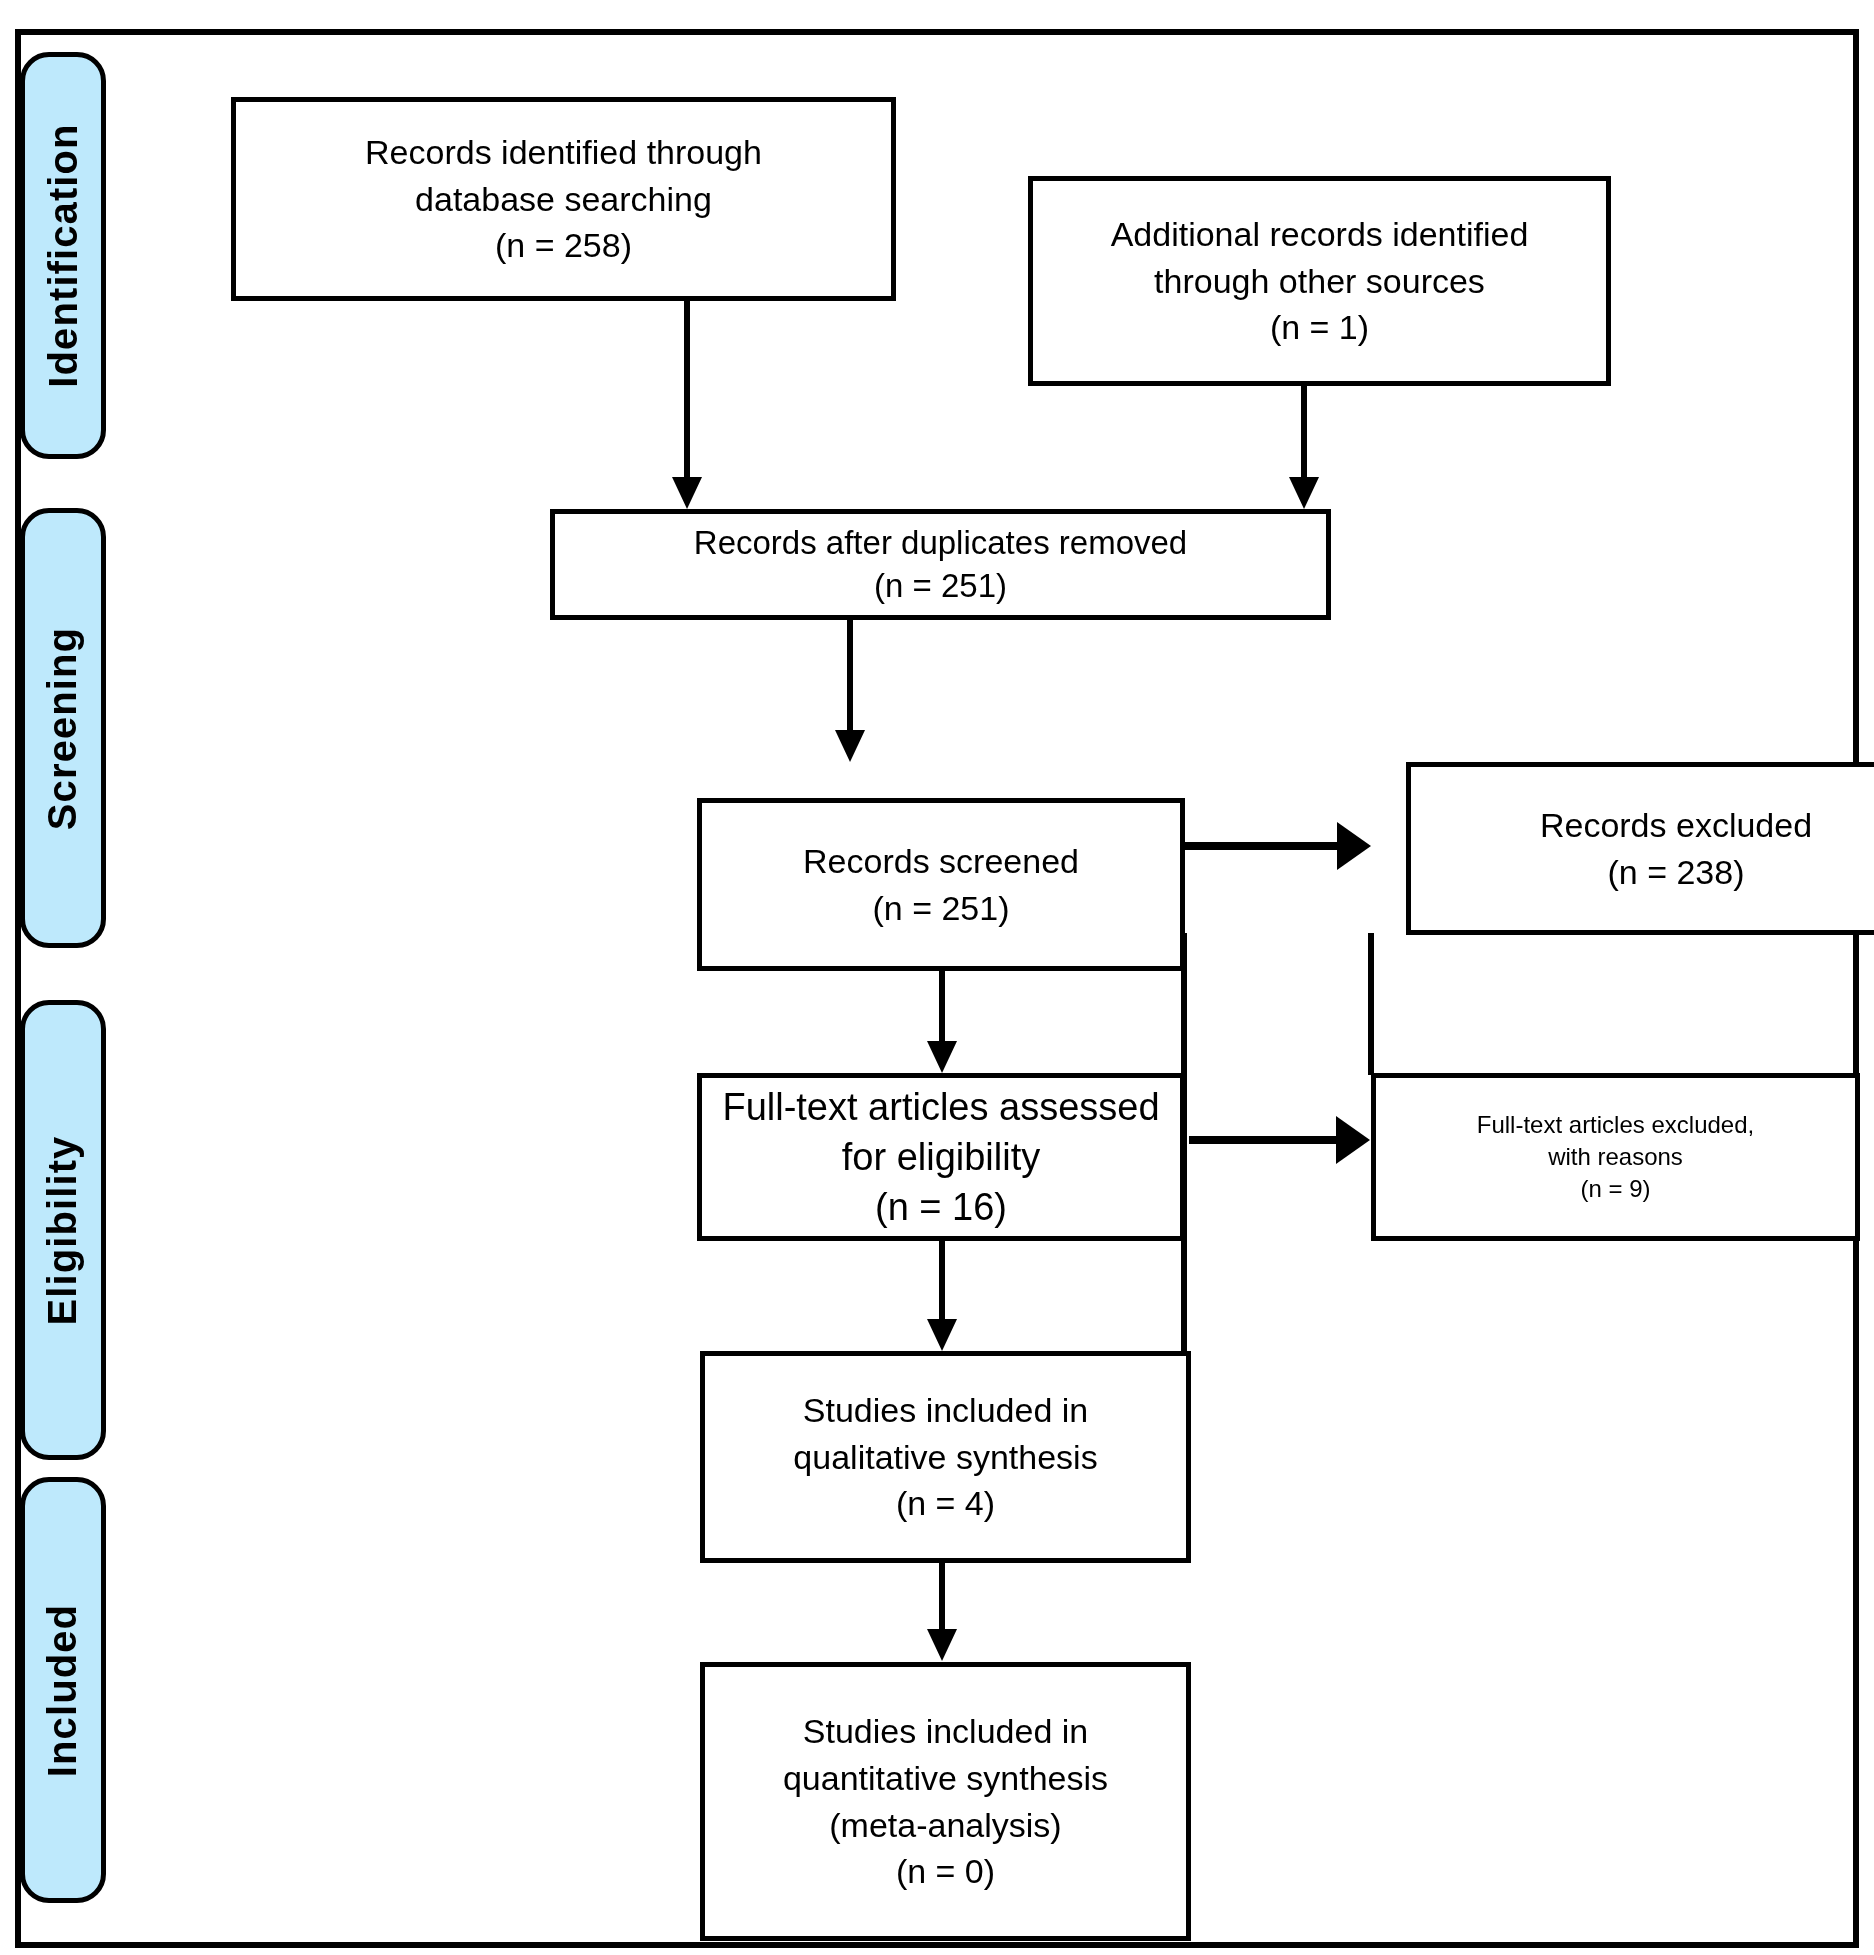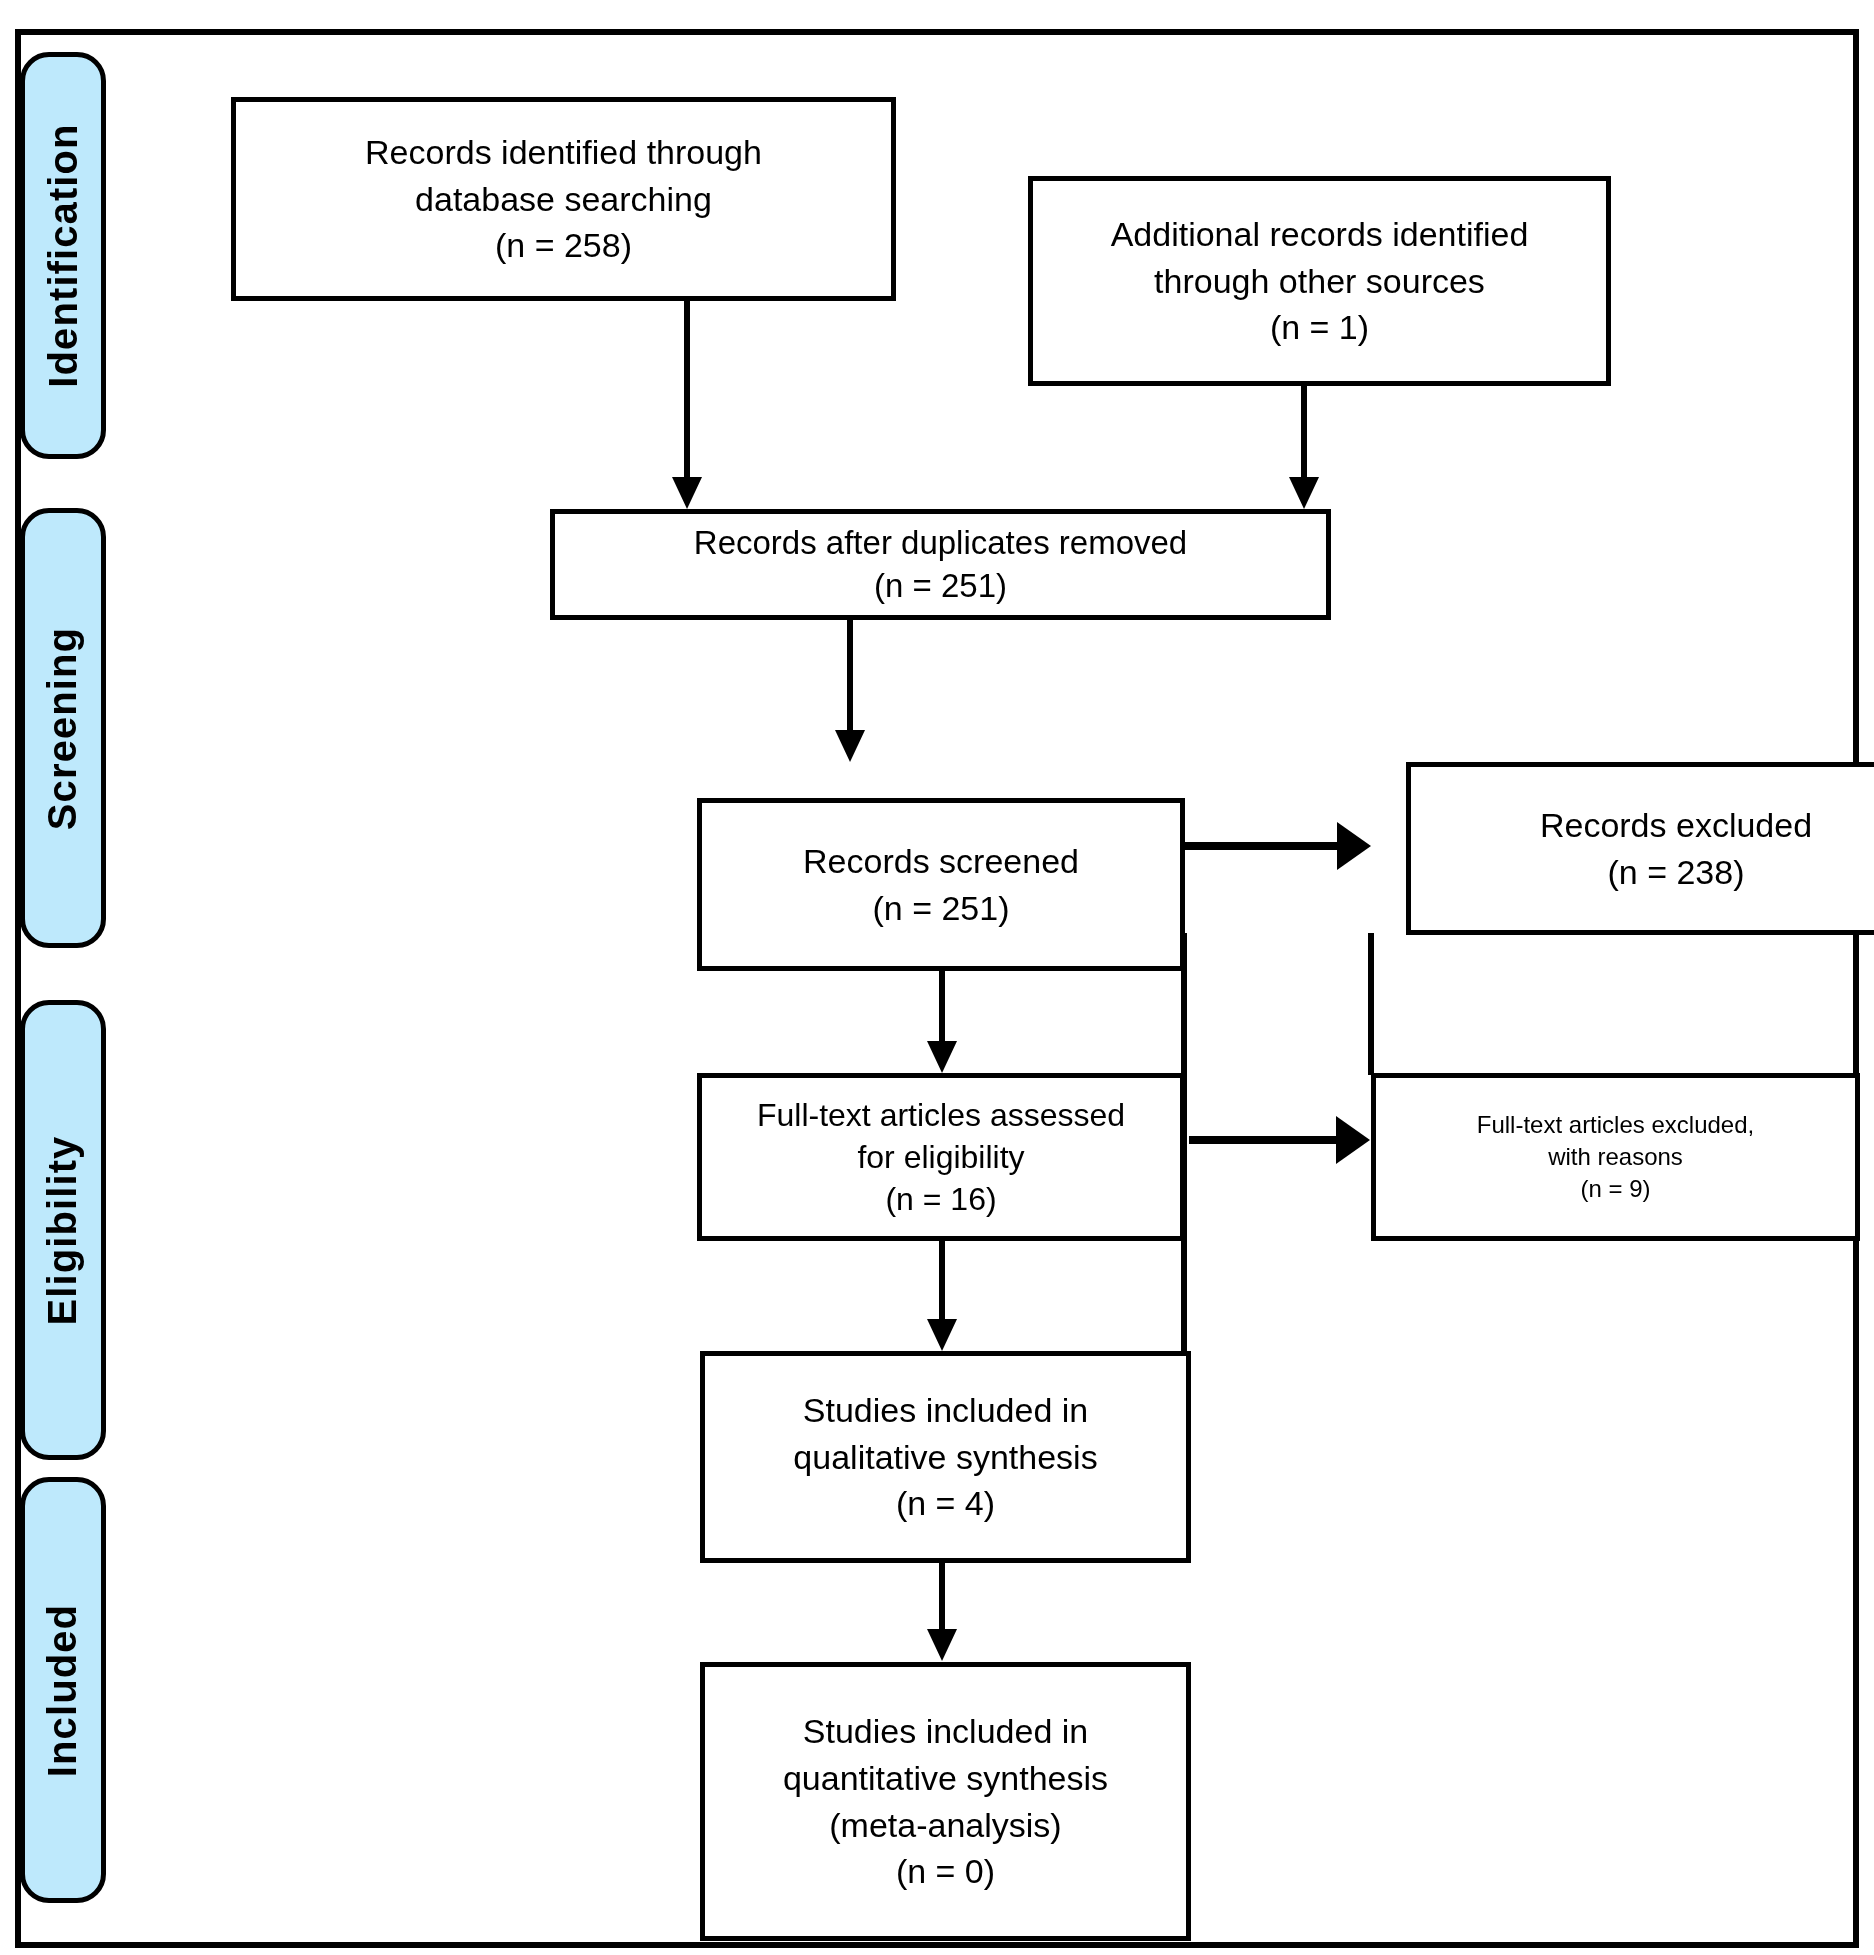--- a/index.html
+++ b/index.html
@@ -17,21 +17,21 @@
   .pill-included       { top: 1477px; height: 426px; }
 
   .node { position: absolute; box-sizing: border-box; border: 5.5px solid #000; background: #fff; display: flex; align-items: center; justify-content: center; text-align: center; font-size: 34px; line-height: 1.38; }
   .node .box-lines { width: 100%; }
 
   .b1 { left: 231px;  top: 97px;  width: 665px; height: 204px; }
   .b2 { left: 1028px; top: 146px;  width: 583px; height: 210px; margin-top: 30px; }
   .b3 { left: 550px; top: 509px;  width: 781px; height: 111px; font-size: 33px; line-height: 1.3; }
   .b4 { left: 697px; top: 762px; width: 488px;  height: 173px; margin-top: 36px; }
   .b5 { left: 1406px; top: 762px; width: 540px;  height: 173px; }
-  .b6 { left: 697px; top: 1073px; width: 488px;  height: 168px; font-size: 32px; line-height: 1.32; }
+  .b6 { left: 697px; top: 1073px; width: 488px;  height: 168px; font-size: 38px; line-height: 1.32; }
   .b7 { left: 1371px; top: 1073px; width: 489px;  height: 168px; font-size: 24px; line-height: 1.32; }
   .b8 { left: 700px; top: 1351px; width: 491px;  height: 212px; }
   .b9 { left: 700px; top: 1662px; width: 491px;  height: 279px; }
 
   
   .varrow { position: absolute; width: 5.5px; background: #000; }
   .varrow::after { content: ""; position: absolute; left: 50%; top: 100%; transform: translateX(-50%); width: 0; height: 0; border-left: 15.4px solid transparent; border-right: 15.4px solid transparent; border-top: 32px solid #000; }
 
   .a1 { left: 684px; top: 301px;  height: 176px; }
   .a2 { left: 1301px; top: 356px;  height: 121px; }

